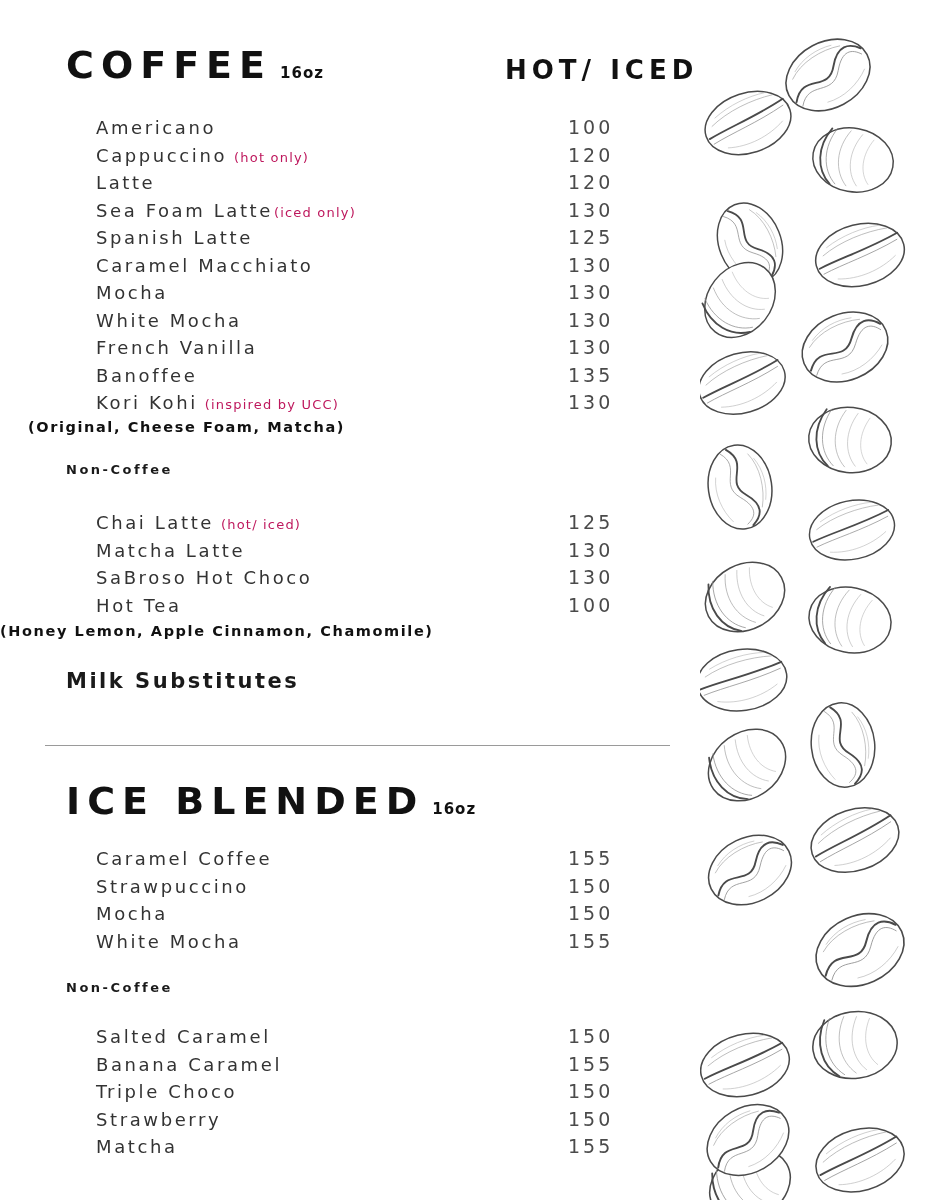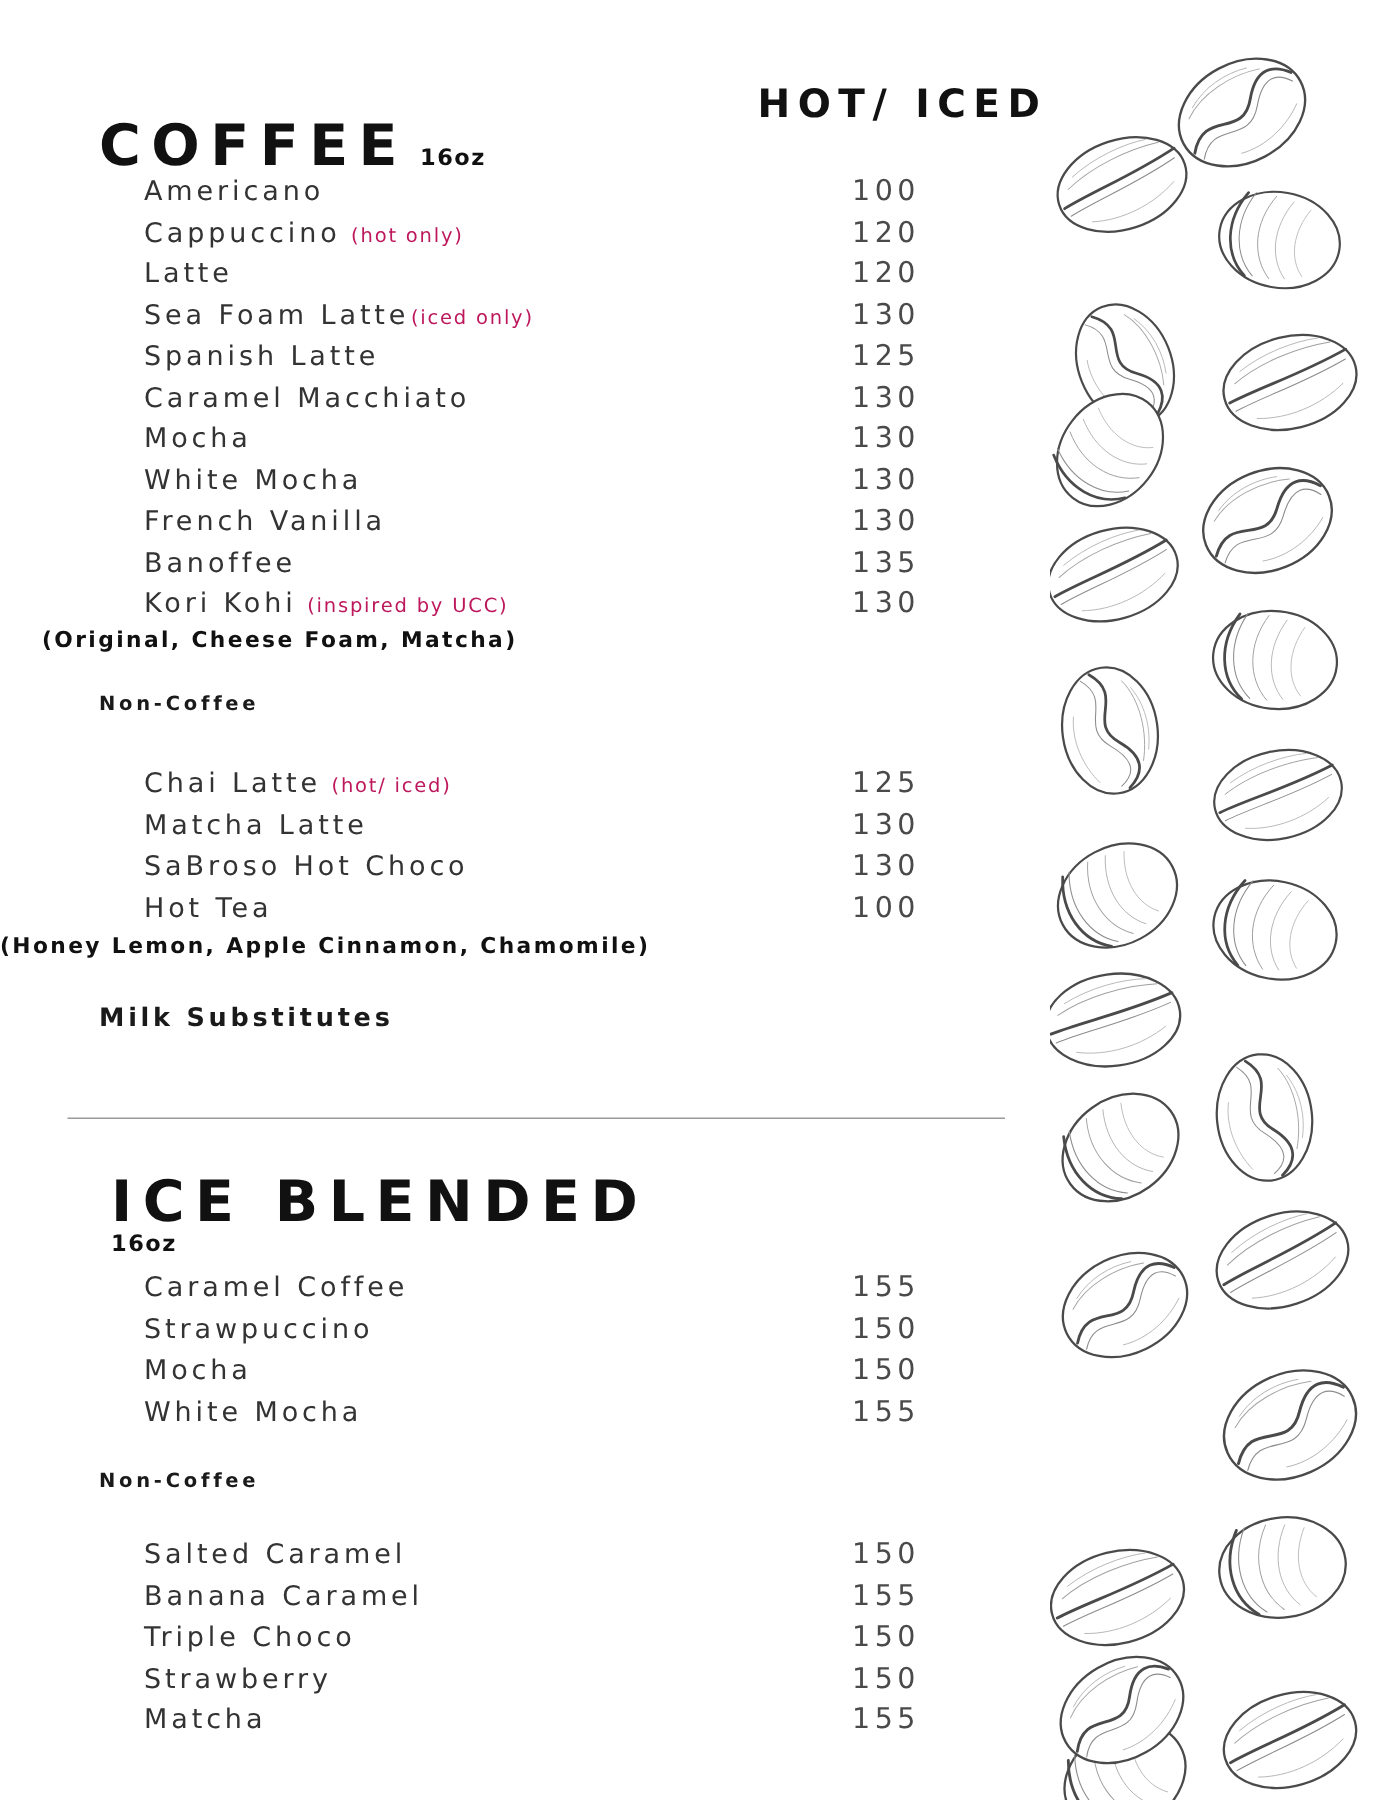--- a/index.html
+++ b/index.html
@@ -149,21 +149,21 @@
     height: 1200px;
     overflow: hidden;
   }
   .beans svg { display: block; }
 </style>
 </head>
 <body>
 
 <div class="menu-col">
 
-  <div class="section-head" style="position:absolute; left:66px; top:46px;margin-top:32px;">
+  <div class="section-head" style="position:absolute; left:66px; top:46px;">
     <span class="big-title">COFFEE</span>
     <span class="size-tag">16oz</span>
   </div>
   <div class="col-head" style="top:55px;">HOT/ ICED</div>
 
   <ul class="items" style="position:absolute; left:0; top:114px;">
     <li class="row">
       <span class="name">Americano</span>
       <span class="price">100</span>
     </li>
@@ -225,25 +225,25 @@
       <span class="name">SaBroso Hot Choco</span>
       <span class="price">130</span>
     </li>
     <li class="row">
       <span class="name">Hot Tea</span>
       <span class="price">100</span>
     </li>
   </ul>
   <div class="variants" style="position:absolute; left:0; top:620px;">(Honey Lemon, Apple Cinnamon, Chamomile)</div>
 
-  <div class="sub-title" style="position:absolute; left:66px; top:669px; font-size:17px;text-align:center;">Milk Substitutes</div>
+  <div class="sub-title" style="position:absolute; left:66px; top:669px; font-size:21px;text-align:center;">Milk Substitutes</div>
 
   <div class="divider" style="top:745px;"></div>
 
-  <div class="section-head" style="position:absolute; left:66px; top:782px;flex-direction:column;">
+  <div class="section-head" style="position:absolute; left:66px; top:782px;">
     <span class="big-title">ICE BLENDED</span>
     <span class="size-tag">16oz</span>
   </div>
 
   <ul class="items" style="position:absolute; left:0; top:845px;">
     <li class="row">
       <span class="name">Caramel Coffee</span>
       <span class="price">155</span>
     </li>
     <li class="row">

